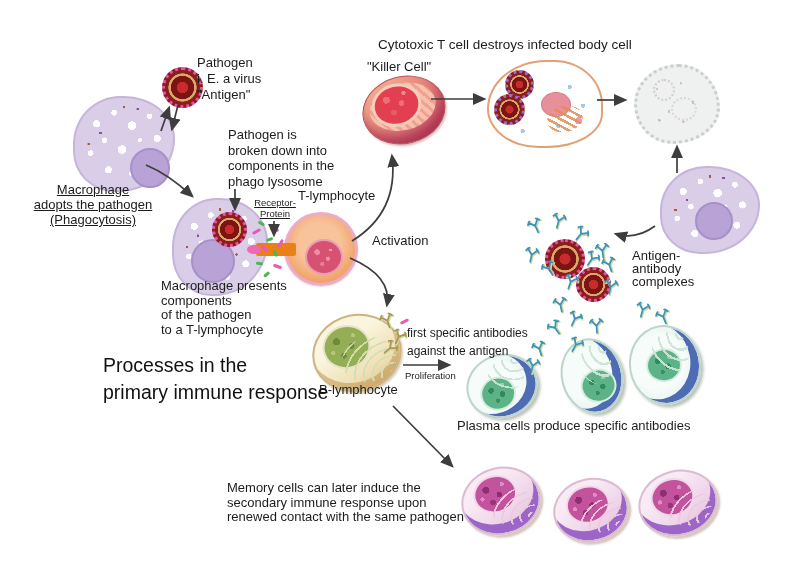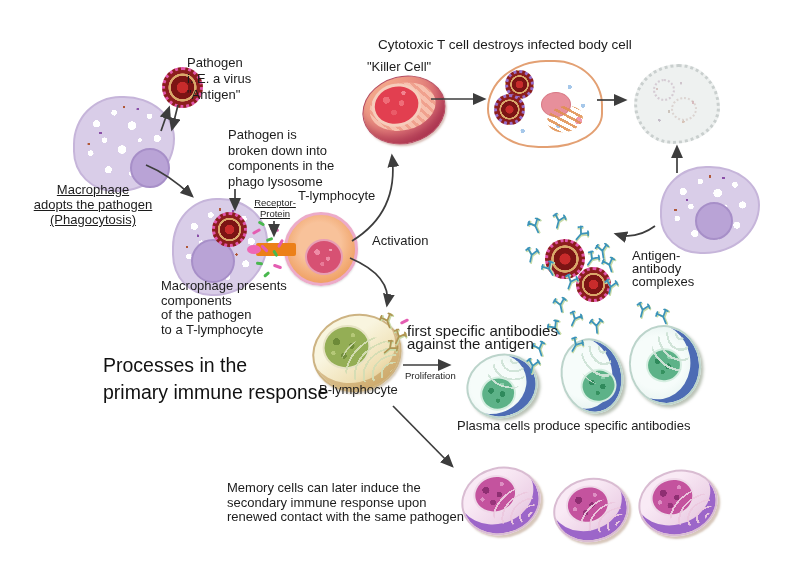--- a/index.html
+++ b/index.html
@@ -3,21 +3,21 @@
 <meta charset="utf-8">
 <style>
   html,body{margin:0;padding:0;background:#ffffff;}
   body{width:800px;height:585px;font-family:"Liberation Sans",sans-serif;color:#1c1c1c;}
   #canvas{position:relative;width:800px;height:585px;overflow:hidden;background:#fff;}
 
   
   .lbl{position:absolute;font-size:13px;line-height:15px;white-space:pre-line;z-index:9;}
   .lbl.center{text-align:center;text-decoration:underline;}
   .lbl.sm{font-size:9.5px;line-height:10.5px;}
-  .lbl.xs{font-size:15px;line-height:13px;}
+  .lbl.xs{font-size:12px;line-height:18px;}
   .title{position:absolute;font-size:19.5px;line-height:27px;white-space:pre-line;z-index:9;color:#111;}
 
   
   .cell{position:absolute;z-index:2;}
   .cell::before,.cell::after{content:"";position:absolute;}
 
   
   .macro{background-color:#d9cde8;border:2px solid #c6b5da;
     border-radius:48% 52% 58% 42%/52% 46% 58% 44%;
     background-image:
@@ -307,21 +307,21 @@
       <path d="M597,100 L625,100" marker-end="url(#ah)"></path>
       <path d="M677,173 L677,147" marker-end="url(#ah)"></path>
       <path d="M655,226 Q636,240 616,234" marker-end="url(#ah)"></path>
       <path d="M403,365 L449,365" marker-end="url(#ah)"></path>
       <path d="M393,406 L452,466" marker-end="url(#ah)"></path>
     </g>
   </svg>
 
   <div class="lbl" style="left:378px;top:37px;font-size:13.5px;">Cytotoxic T cell destroys infected body cell</div>
   <div class="lbl" style="left:367px;top:59px;">"Killer Cell"</div>
-  <div class="lbl" style="left:187px;top:55px;line-height:16px;">Pathogen
+  <div class="lbl" style="left:197px;top:55px;line-height:16px;">Pathogen
 i. E. a virus
 "Antigen"</div>
   <div class="lbl" style="left:196px;top:127px;line-height:15.5px;margin-left:32px;">Pathogen is
 broken down into
 components in the
 phago lysosome</div>
   <div class="lbl center" style="left:22px;top:182px;width:142px;">Macrophage
 adopts the pathogen
 (Phagocytosis)</div>
   <div class="lbl" style="left:161px;top:279px;line-height:14.5px;">Macrophage presents

